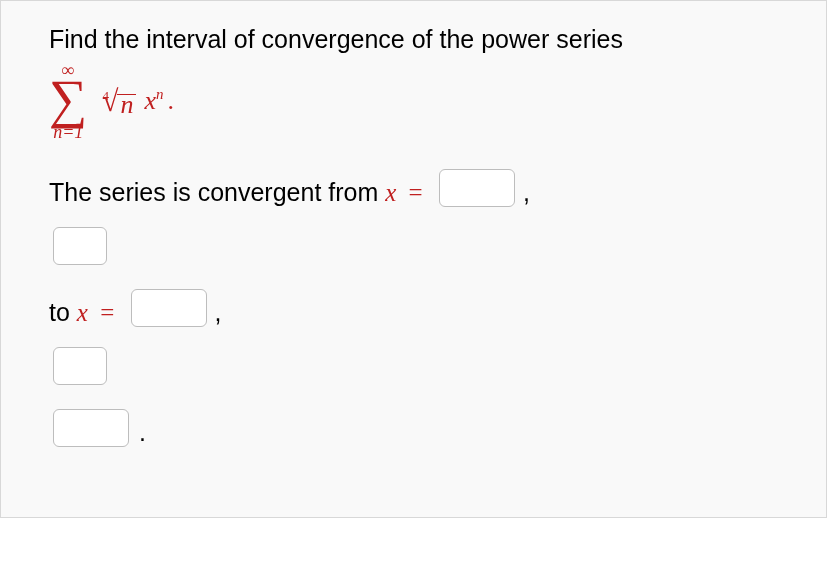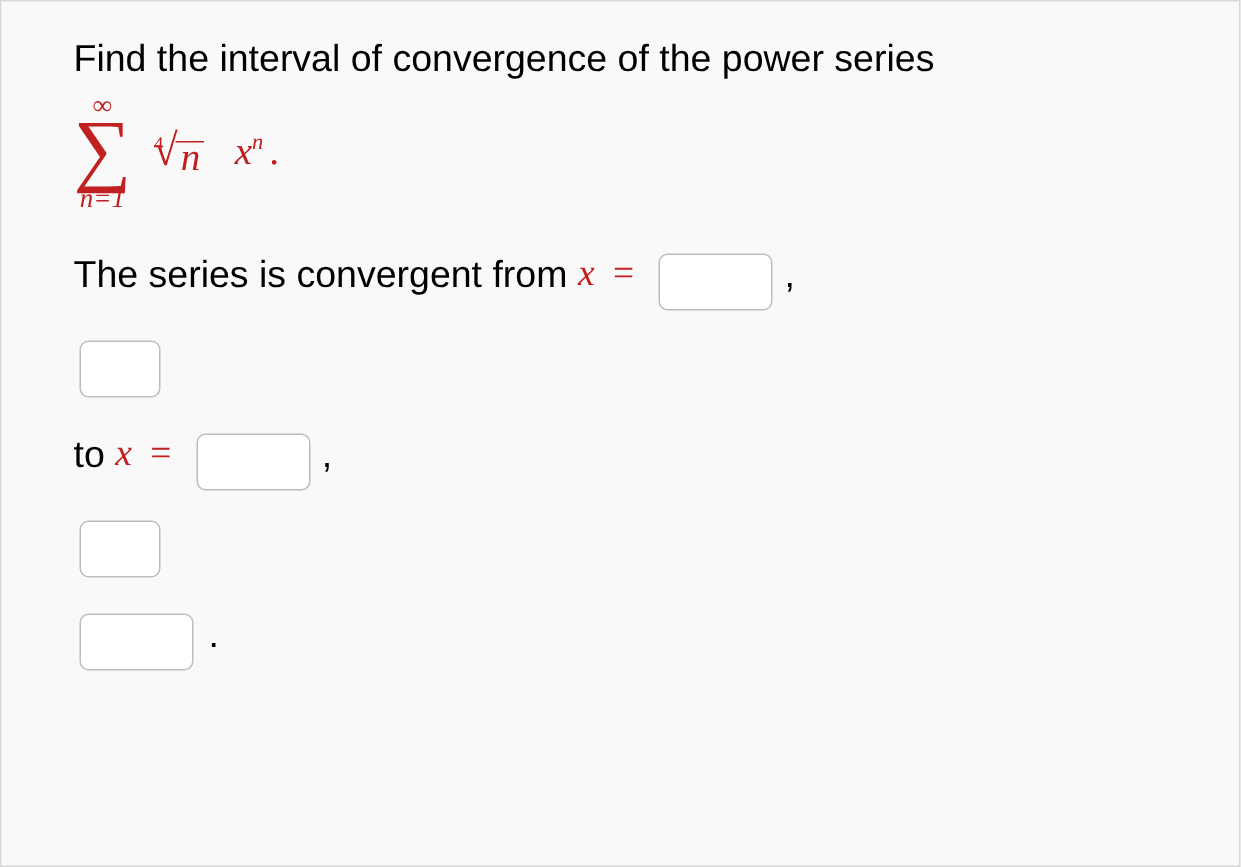--- a/index.html
+++ b/index.html
@@ -4,21 +4,21 @@
 <style>
   * { box-sizing: border-box; }
   body {
     margin: 0;
     padding: 0;
     background: #fff;
     font-family: Arial, Helvetica, sans-serif;
   }
   .page {
     width: 827px;
-    height: 578px;
+    height: 518px;
     background: #f9f9f9;
     border: 1px solid #d8d8d8;
     padding: 22px 48px 28px 48px;
     position: relative;
   }
   .prompt {
     font-size: 25px;
     color: #000;
     line-height: 1.35;
     margin-bottom: 4px;
@@ -78,30 +78,30 @@
     border-top: 1.5px solid #c02020;
     height: 22px;
     padding: 0 3px;
     margin-left: -1px;
     display: inline-flex;
     align-items: center;
     font-style: italic;
   }
   .xn {
     font-style: italic;
-    margin-left: 16px;
+    margin-left: 4px;
   }
   .xn sup { font-size: 15px; font-style: italic; }
   .period { margin-left: 4px; }
   .line {
     font-size: 25px;
     color: #000;
     display: flex;
     flex-wrap: wrap;
-    align-items: flex-start;
+    align-items: flex-end;
     gap: 0;
     margin-bottom: 20px;
   }
   .line-gap-top { margin-top: 24px; }
   .line > span { white-space: pre; }
   .mathx {
     font-family: "Times New Roman", Times, serif;
     font-style: italic;
     color: #c02020;
   }

